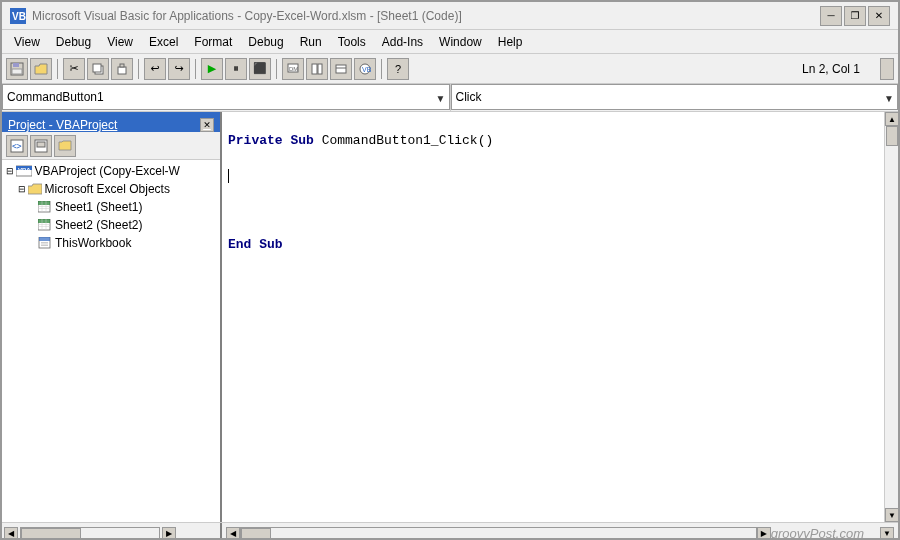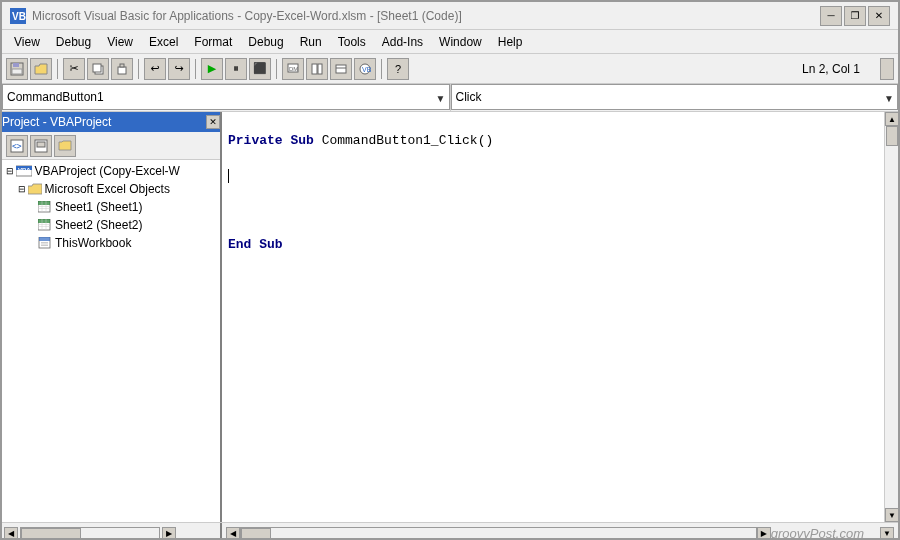--- a/index.html
+++ b/index.html
@@ -166,24 +166,25 @@
       border-right: 2px solid #808080;
       display: flex;
       flex-direction: column;
       overflow: hidden;
     }
     .panel-title-bar {
       background: #316ac5;
       color: white;
       height: 20px;
       display: flex;
-      align-items: center;
-      padding: 0 0;
+      align-items: flex-end;
+      padding: 0 6px;
       font-size: 12px;
       justify-content: space-between;
+      text-decoration: underline;
     }
     .panel-close-btn {
       width: 14px;
       height: 14px;
       background: #d4d0c8;
       border: 1px solid #999;
       font-size: 9px;
       display: flex;
       align-items: center;
       justify-content: center;

